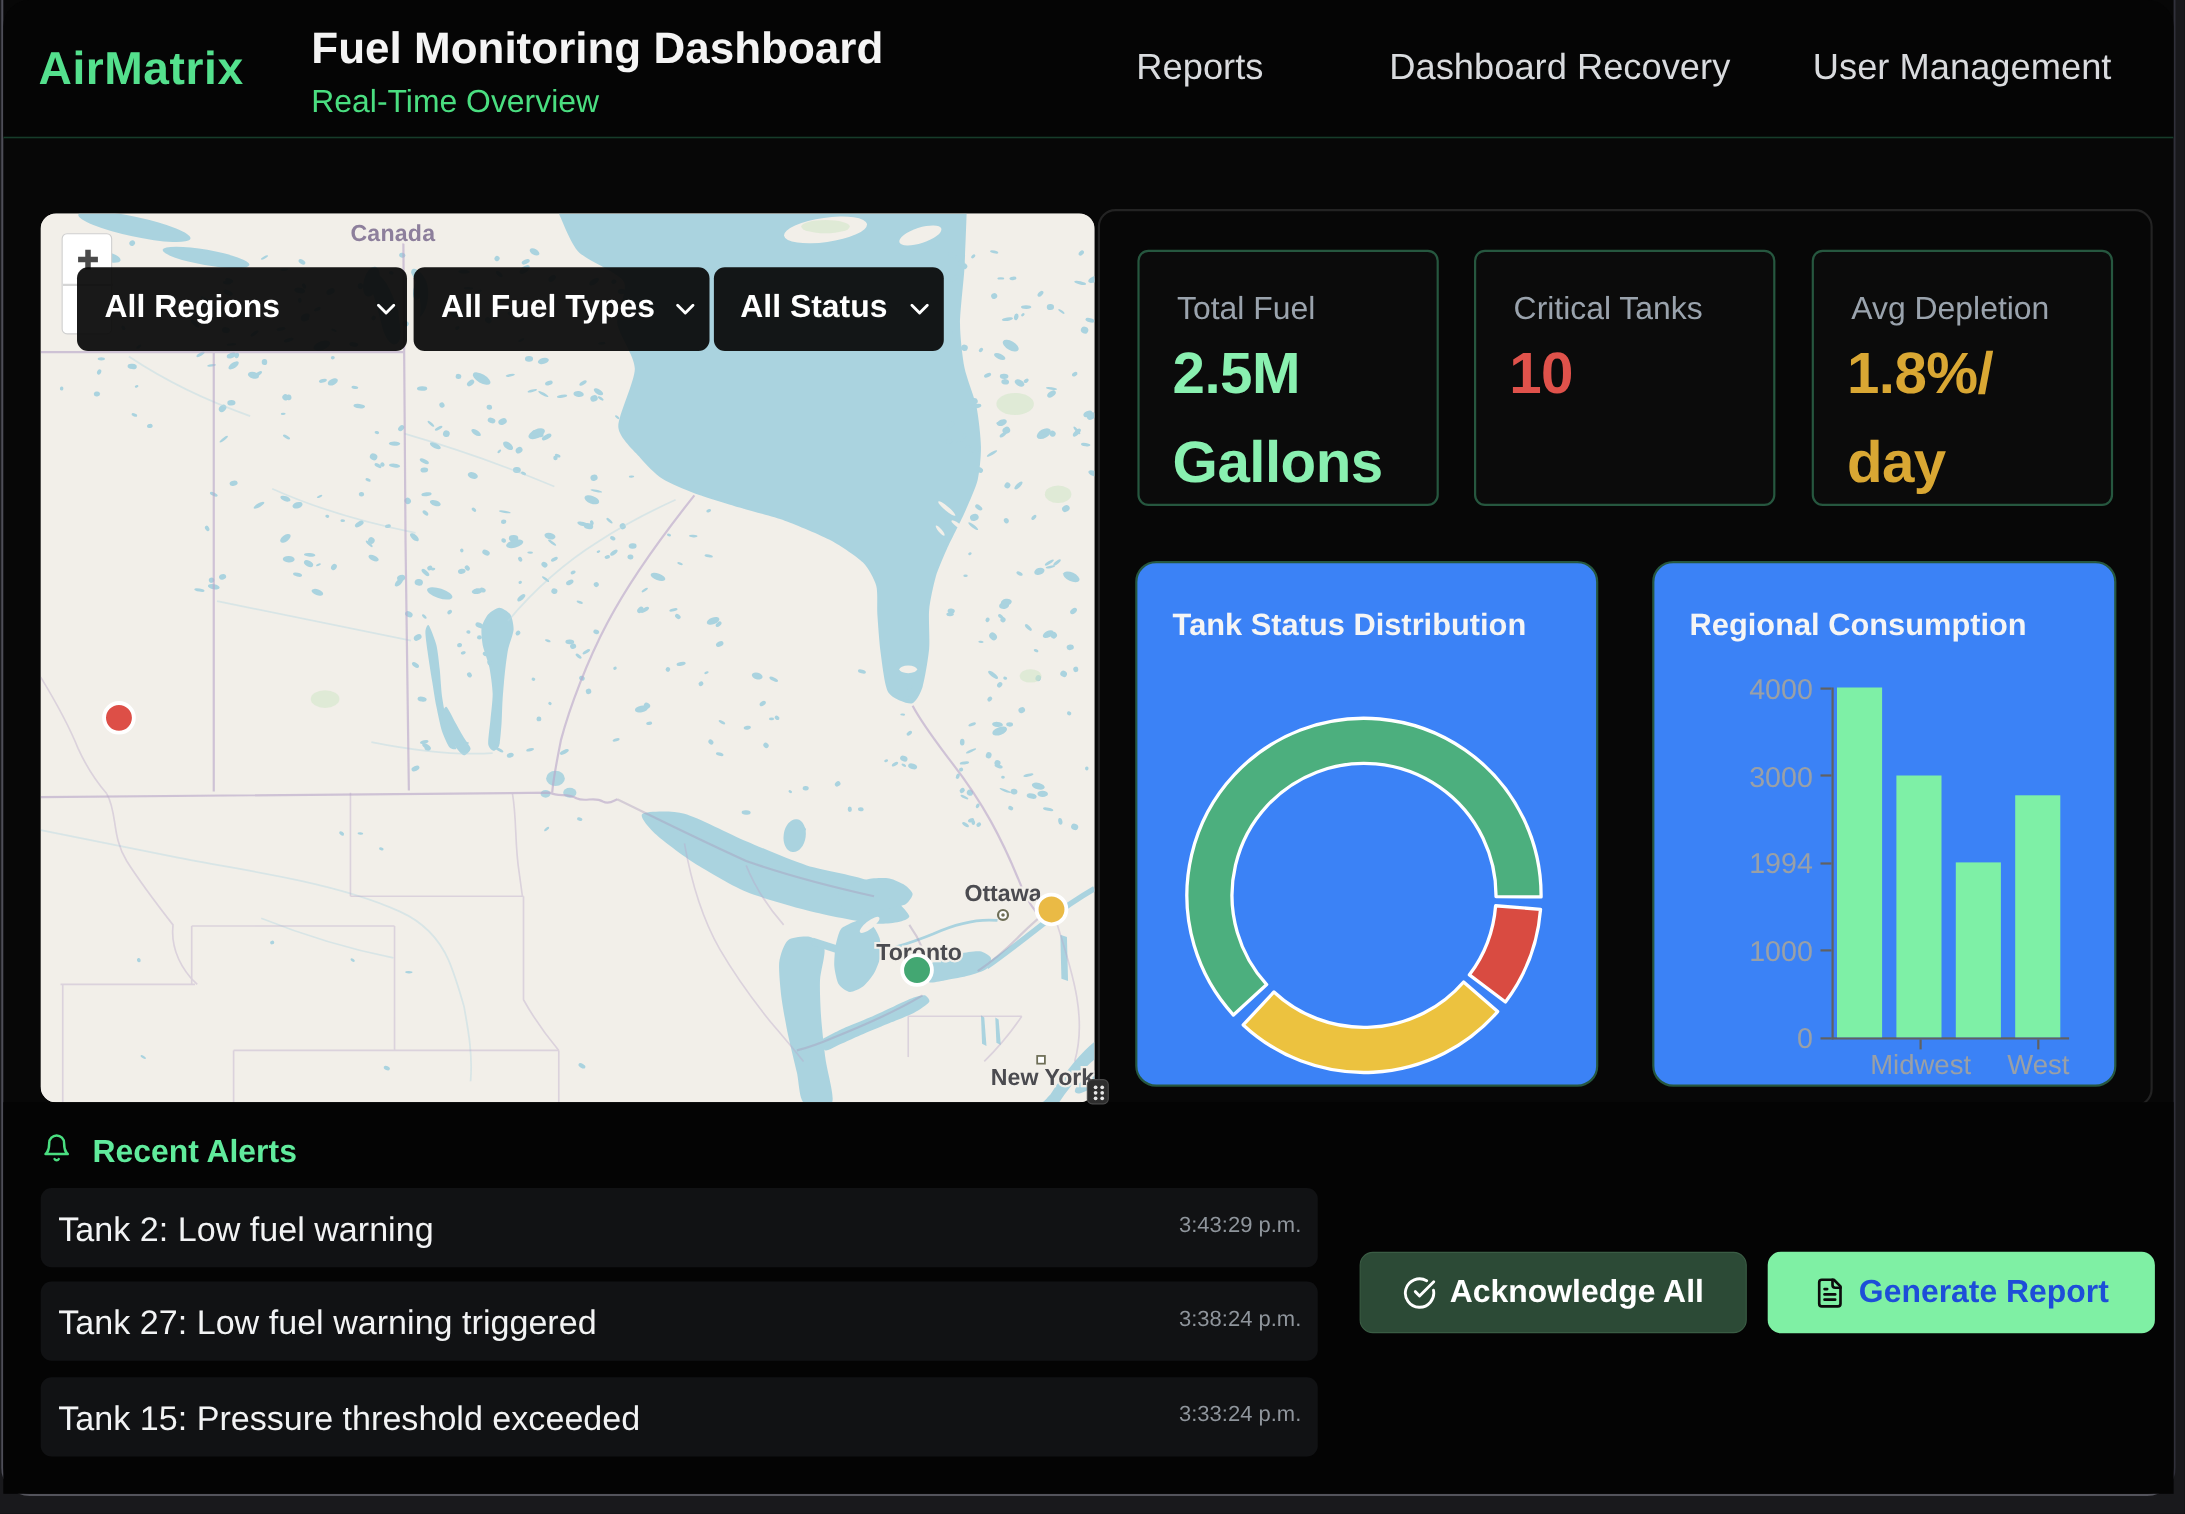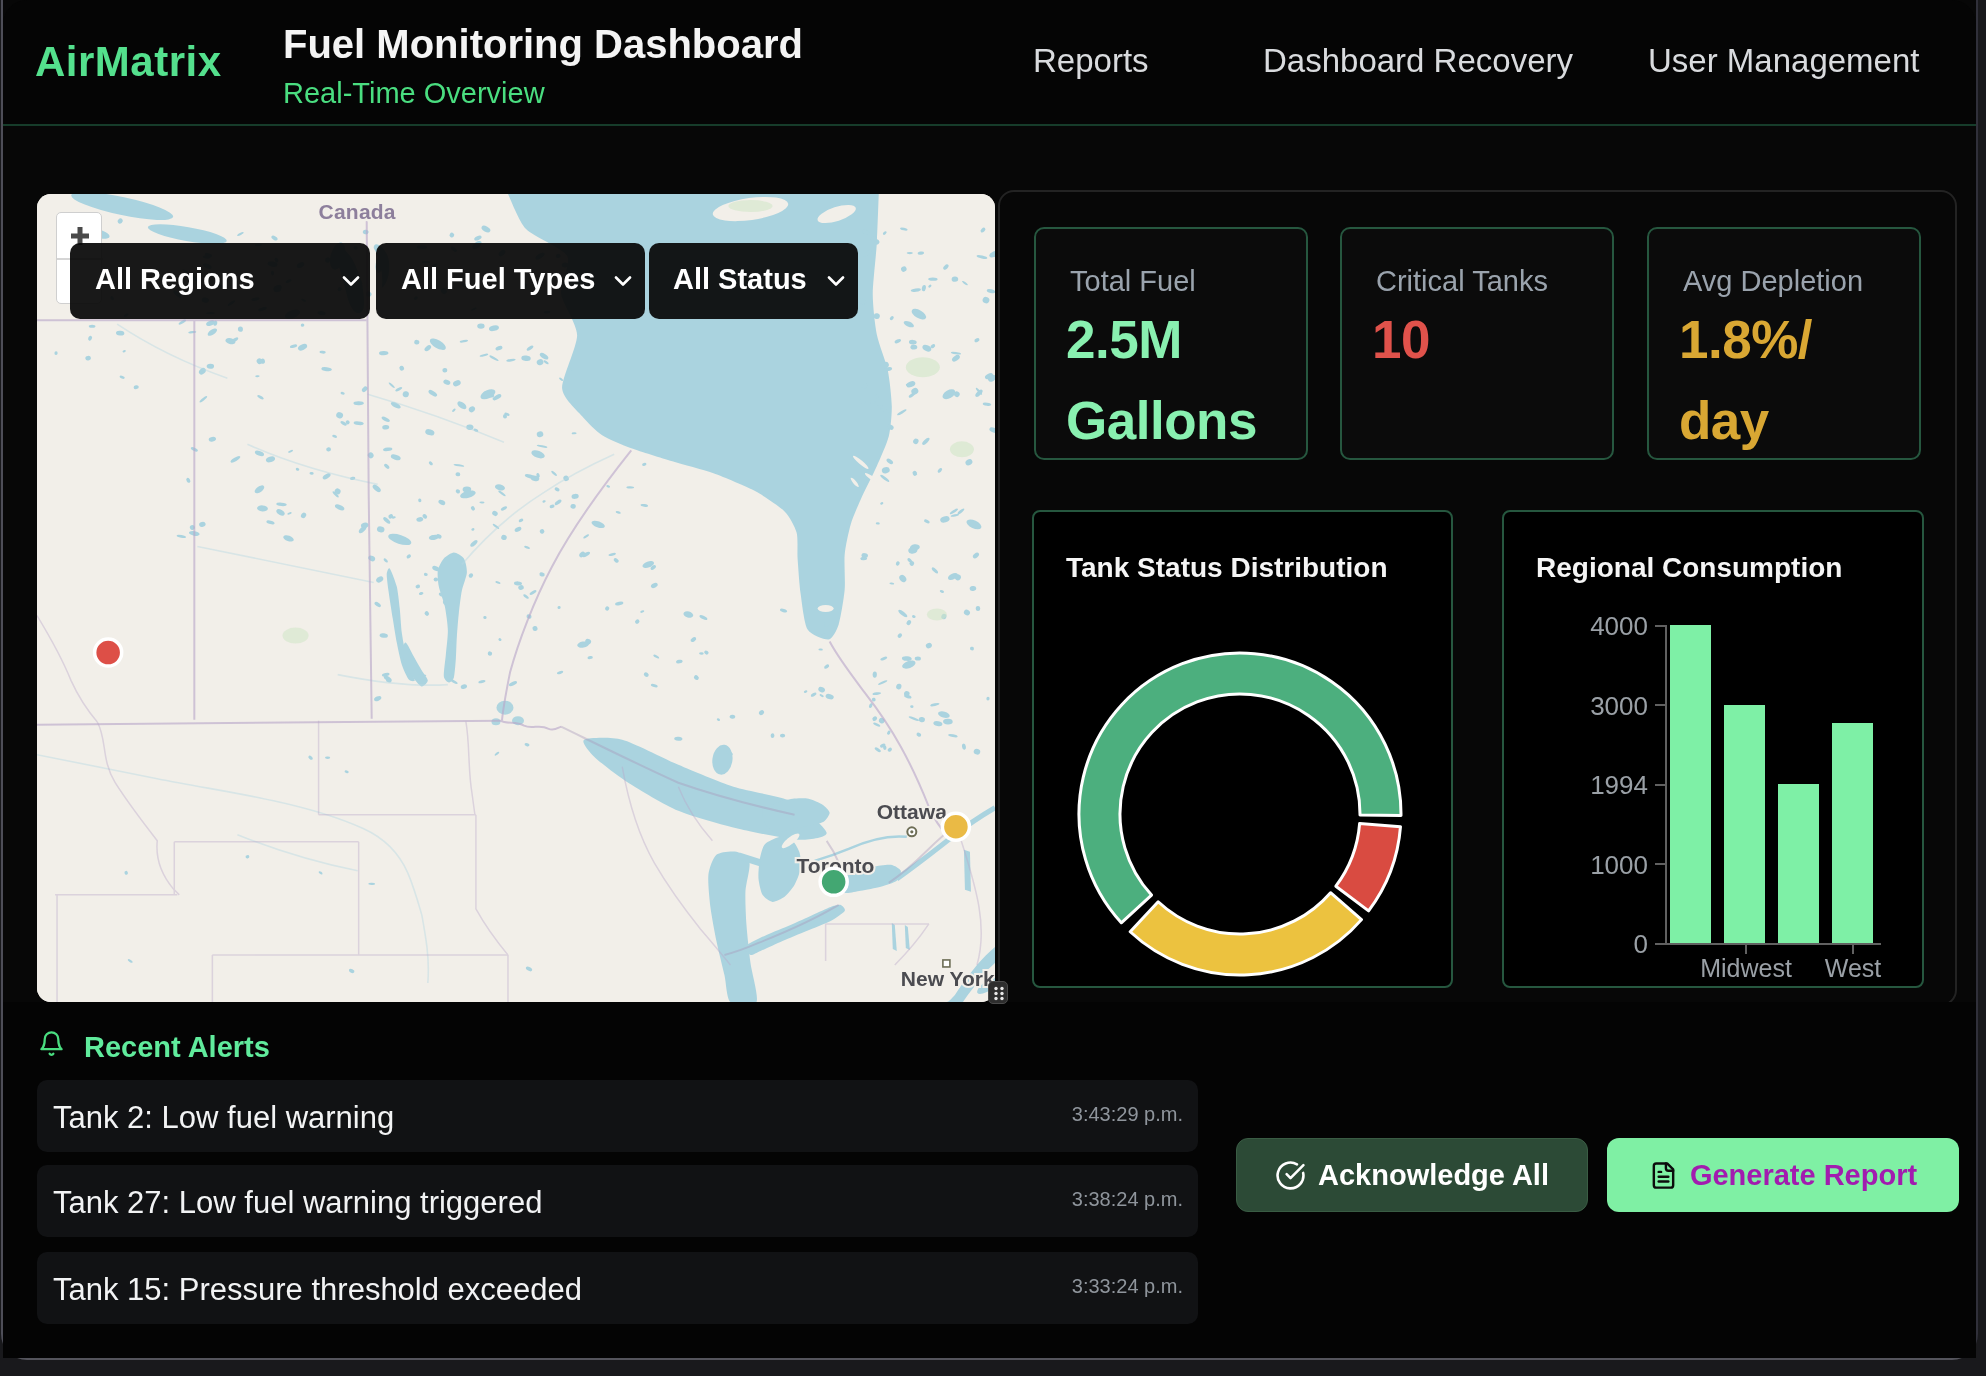--- a/index.html
+++ b/index.html
@@ -8,21 +8,21 @@
 #frame { left:1px; top:-28px; width:1977px; height:1388px; border-left:2px solid #4e4e58; border-right:2px solid #30303a; border-bottom:2px solid #54545c; border-top:2px solid #151518; border-radius:26px; background:#070707; }
 #header { left:3px; top:0; width:1973px; height:126px; background:#050505; border-bottom:2px solid #163c2a; border-radius:24px 24px 0 0; }
 #logo { left:35px; top:38px; font-size:42px; font-weight:bold; color:#54e08d; letter-spacing:0.5px; }
 #title { left:283px; top:22px; font-size:40px; font-weight:bold; color:#f4f4f4; }
 #subtitle { left:283px; top:77px; font-size:29px; color:#4ade80; }
 .nav { top:42px; font-size:33px; color:#d9dbde; }
 #panel { left:998px; top:190px; width:959px; height:816px; border:2px solid #232323; border-radius:16px; background:#070707; }
 .scard { top:227px; width:274px; height:233px; background:#0b0b0b; border:2px solid #26573f; border-radius:10px; }
 .slabel { left:34px; top:36px; position:absolute; font-size:29px; color:#9aa3ad; }
 .sval { left:30px; top:70px; position:absolute; font-size:53px; line-height:81px; font-weight:bold; letter-spacing:-0.5px; }
-.ccard { top:510px; height:478px; background:#000000; border:2px solid #26573f; border-radius:8px; }
+.ccard { top:510px; height:478px; background:#3b82f6; border:2px solid #26573f; border-radius:19px; }
 .ctitle { left:32px; top:40px; position:absolute; font-size:28px; font-weight:bold; color:#f5f5f5; }
 #map { left:37px; top:194px; width:958px; height:808px; border-radius:14px; overflow:hidden; background:#f2efe9; }
 #zoombox { left:56px; top:212px; width:46px; height:92px; background:#ffffff; border-radius:5px; border:1px solid #cfcfcf; }
 .drop { top:243px; height:76px; background:rgba(8,8,8,0.93); border-radius:10px; color:#ffffff; font-size:29px; font-weight:bold; }
 .drop span { position:absolute; top:20px; }
 #alerts { left:3px; top:1002px; width:1973px; height:356px; background:#040404; }
 .arow { left:37px; width:1161px; height:72px; background:#111214; border-radius:10px; }
 .atext { position:absolute; left:16px; top:20px; font-size:31px; color:#f2f3f4; }
 .atime { position:absolute; right:15px; top:23px; font-size:20px; color:#8f959c; }
 .btn { top:1138px; width:352px; height:74px; border-radius:12px; display:flex; align-items:center; justify-content:center; gap:12px; }
@@ -712,14 +712,14 @@
       <span style="color:#ffffff">Acknowledge All</span>
   </div>
   <div class="abs btn" style="left:1607px;background:#7ff0a4">
     <svg width="29" height="31" viewBox="0 0 24 24" fill="none" stroke="#0c0c0c" stroke-width="2" stroke-linecap="round" stroke-linejoin="round">
         <path d="M15 2H6a2 2 0 0 0-2 2v16a2 2 0 0 0 2 2h12a2 2 0 0 0 2-2V7Z"></path>
         <path d="M14 2v4a2 2 0 0 0 2 2h4"></path>
         <path d="M10 9H8"></path>
         <path d="M16 13H8"></path>
         <path d="M16 17H8"></path>
       </svg>
-      <span style="color:#a21caf">Generate Report</span>
+      <span style="color:#1d4ed8">Generate Report</span>
   </div>
 </div>
 </body></html>

